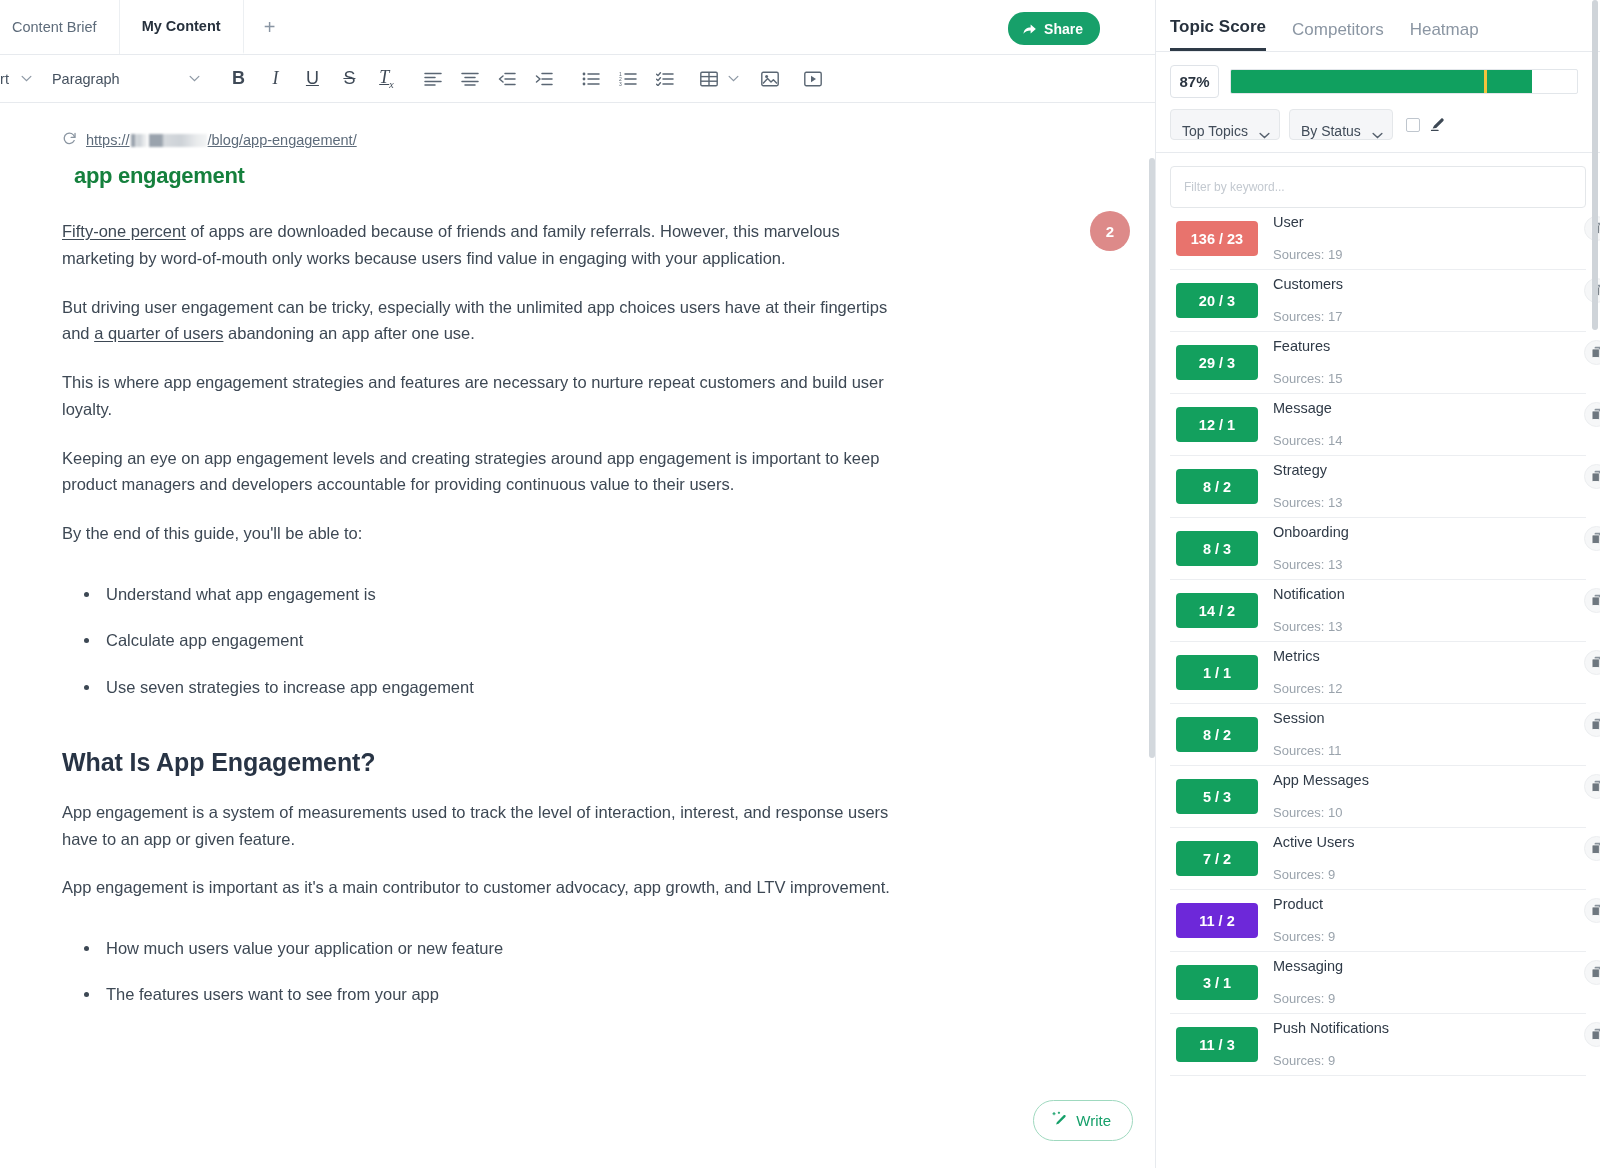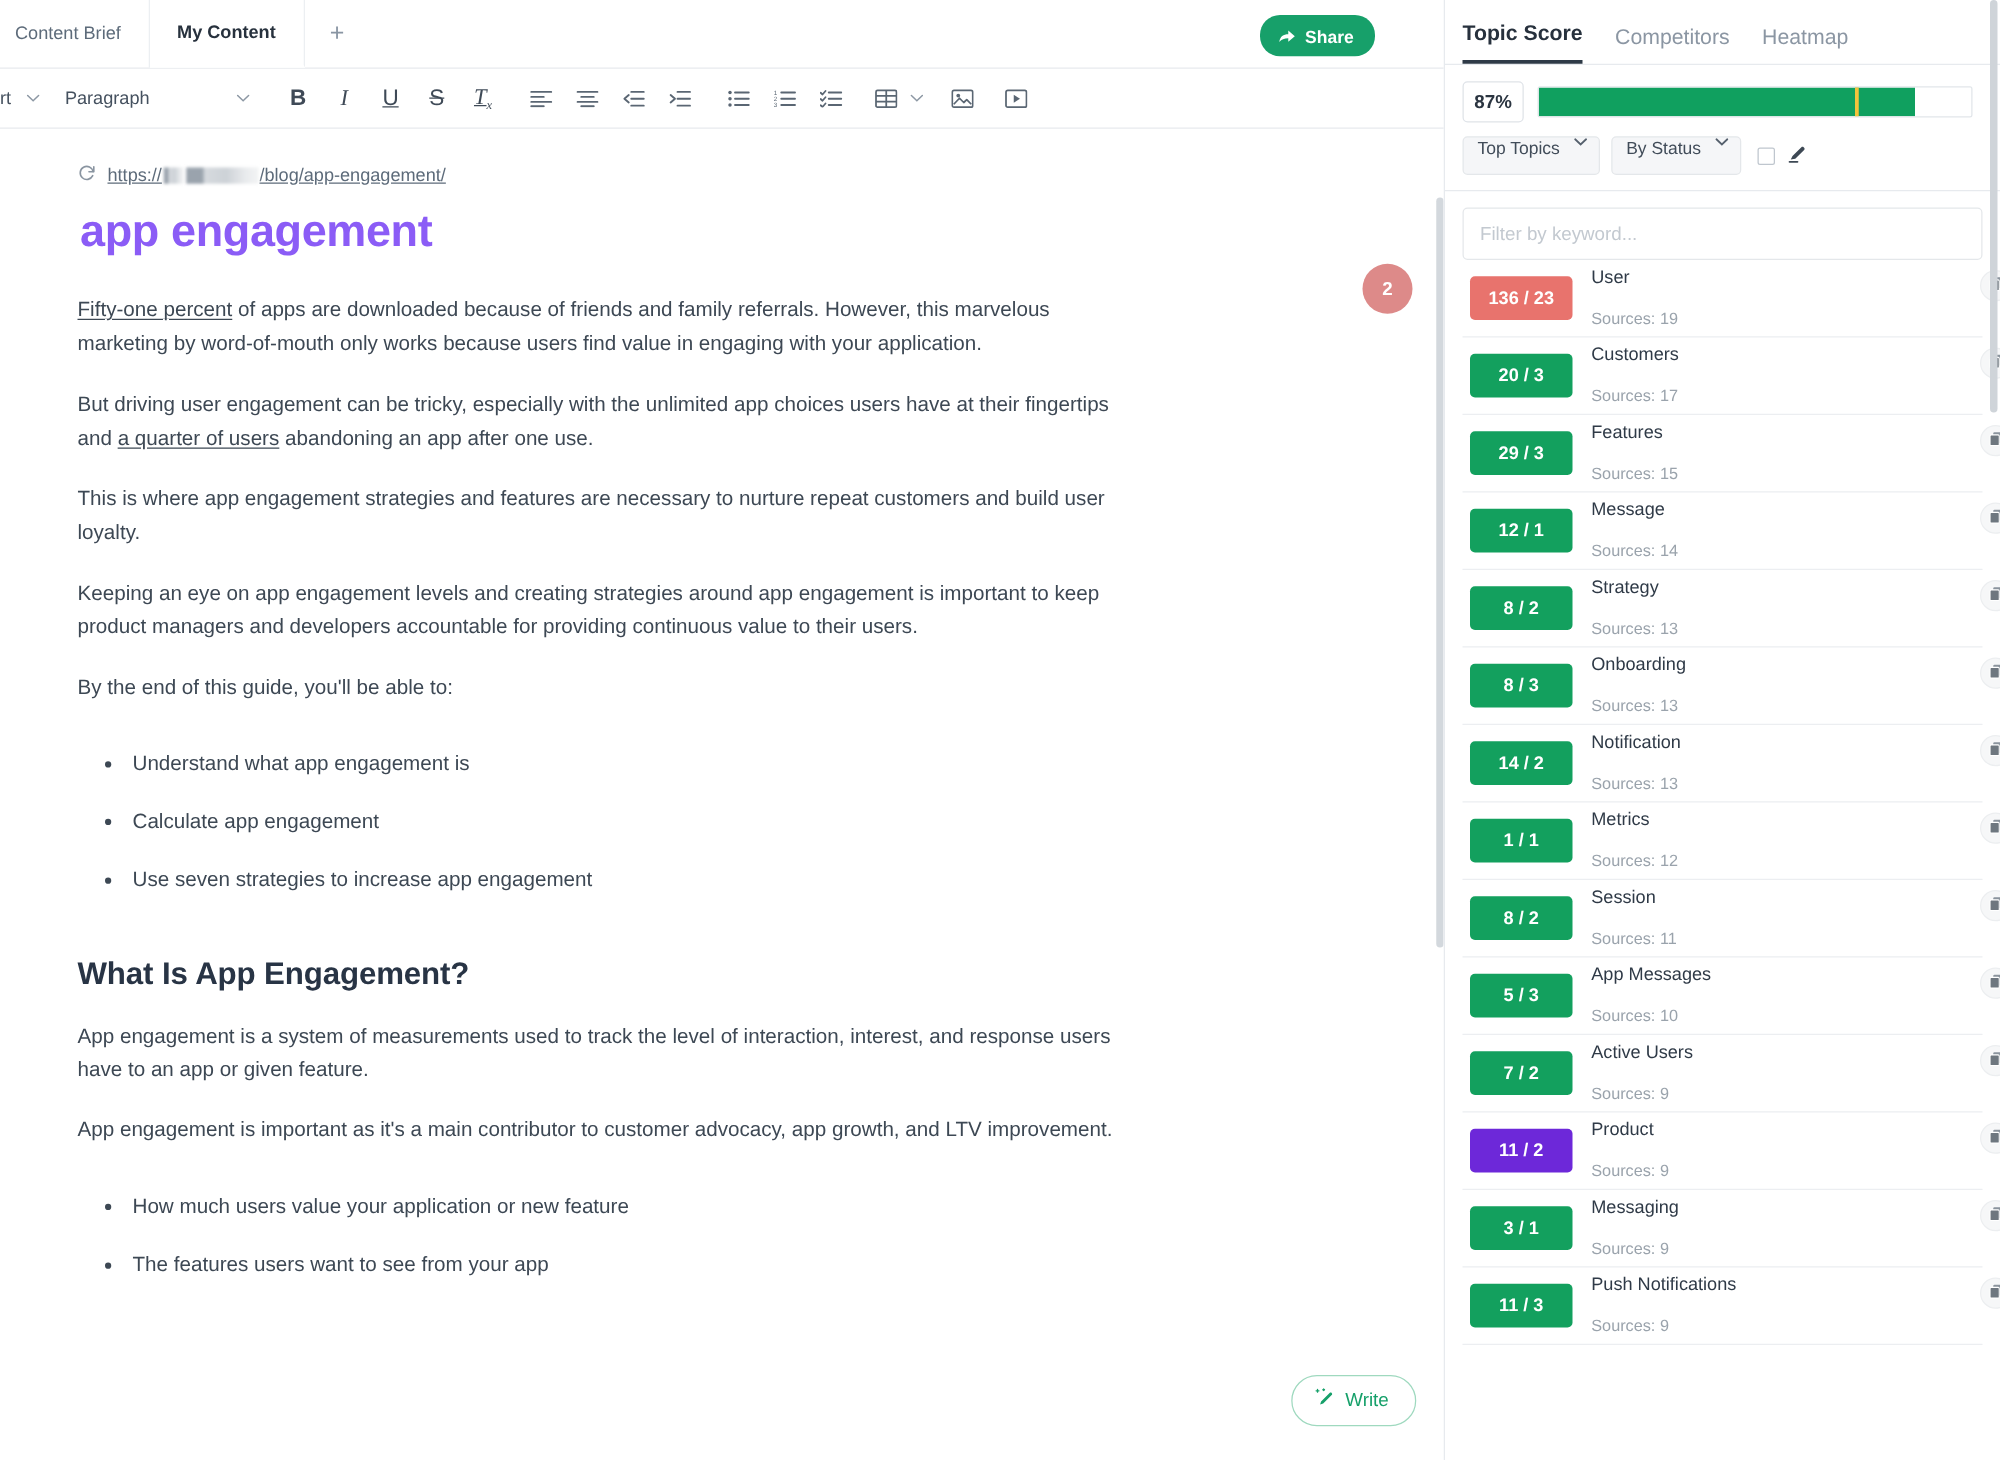--- a/index.html
+++ b/index.html
@@ -128,24 +128,24 @@
     display: inline-block;
     height: 13px;
     margin: 0 1px;
     vertical-align: middle;
     background: linear-gradient(90deg,#9aa3ad 0%, #9aa3ad 22%, #d6dade 26%, #cdd2d7 55%, #e9ebed 82%, #f3f4f5 100%);
     filter: blur(1.2px);
   }
   .r1 { width: 16px; }
   .r2 { width: 58px; }
   h1.doc-title {
-    font-size: 36px;
+    font-size: 22px;
     line-height: 1.15;
-    color: #8b5cf6;
-    margin: 0 0 30px 2px;
+    color: #15803d;
+    margin: 0 0 30px 12px;
     font-weight: bold;
     letter-spacing: -0.3px;
   }
   h2.doc-h2 {
     font-size: 25px;
     color: #283445;
     font-weight: bold;
     margin: 48px 0 22px 0;
     letter-spacing: -0.1px;
   }
@@ -277,21 +277,21 @@
     padding: 11px 14px 12px 14px;
     border-bottom: 1px solid #e7eaee;
   }
   .fdrop {
     height: 31px;
     background: #f5f6f8;
     border: 1px solid #e4e7ea;
     border-radius: 4px;
     font-size: 14px;
     color: #414c59;
-    display: flex; align-items: flex-start; gap: 11px;
+    display: flex; align-items: flex-end; gap: 11px;
     padding: 0 9px 0 11px;
     cursor: pointer;
     white-space: nowrap;
   }
   .mini-check {
     width: 14px; height: 14px;
     border: 1.5px solid #bfc6ce;
     border-radius: 2px;
     margin-left: 4px;
     cursor: pointer;
@@ -304,21 +304,21 @@
     overflow: hidden;
     padding: 0 14px 0 14px;
     position: relative;
   }
   .kw-filter {
     width: 100%;
     height: 42px;
     border: 1px solid #e4e7ea;
     border-radius: 4px;
     padding: 0 13px;
-    font-size: 15px;
+    font-size: 12px;
     color: #2b3541;
     margin-top: 13px;
     outline: none;
     background: #fff;
     font-family: "Liberation Sans", sans-serif;
   }
   .kw-filter::placeholder { color: #c3c9d0; }
 
   .topic-item {
     position: relative;

